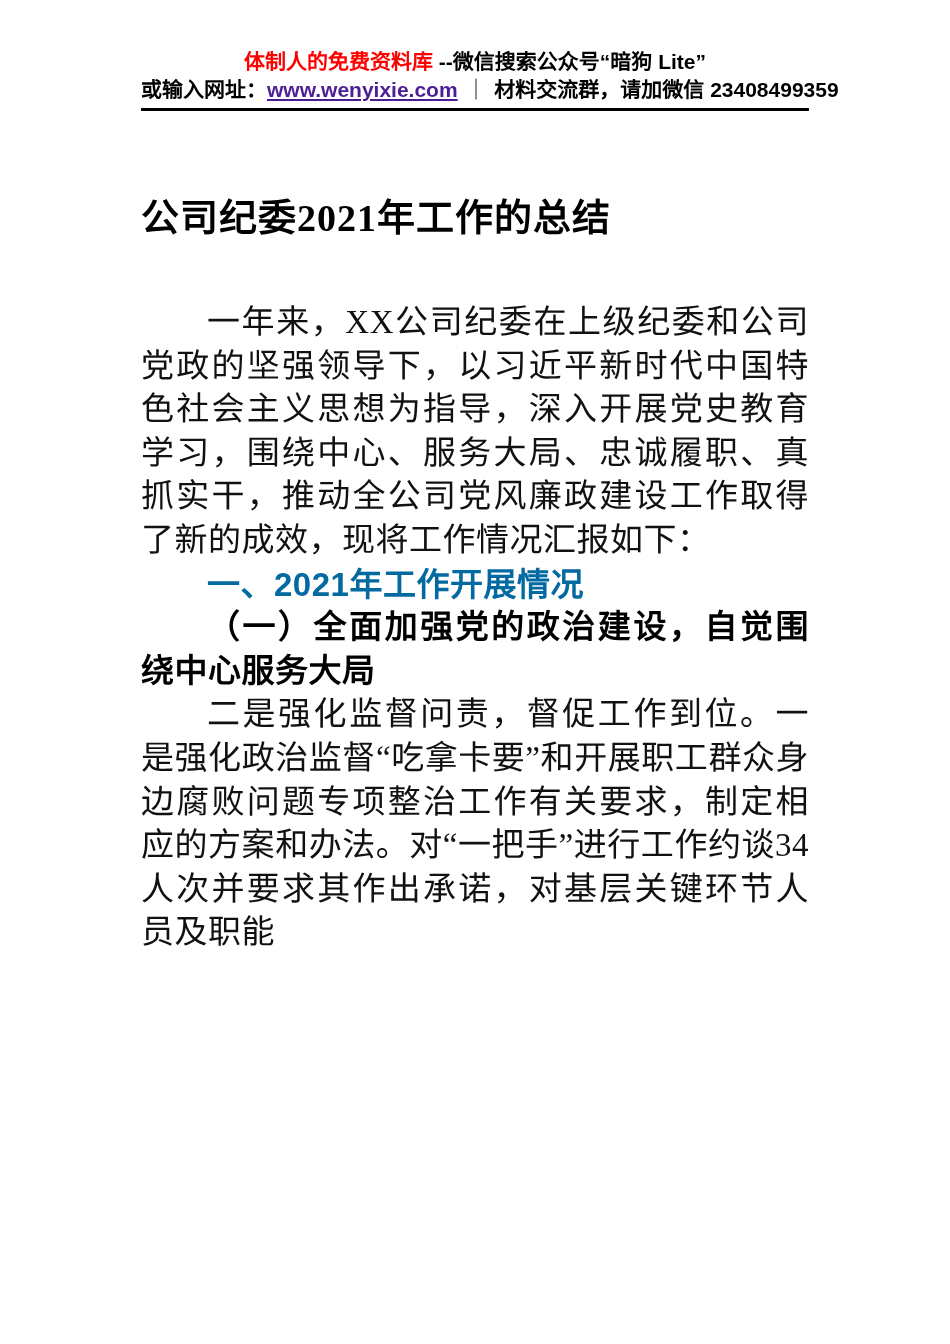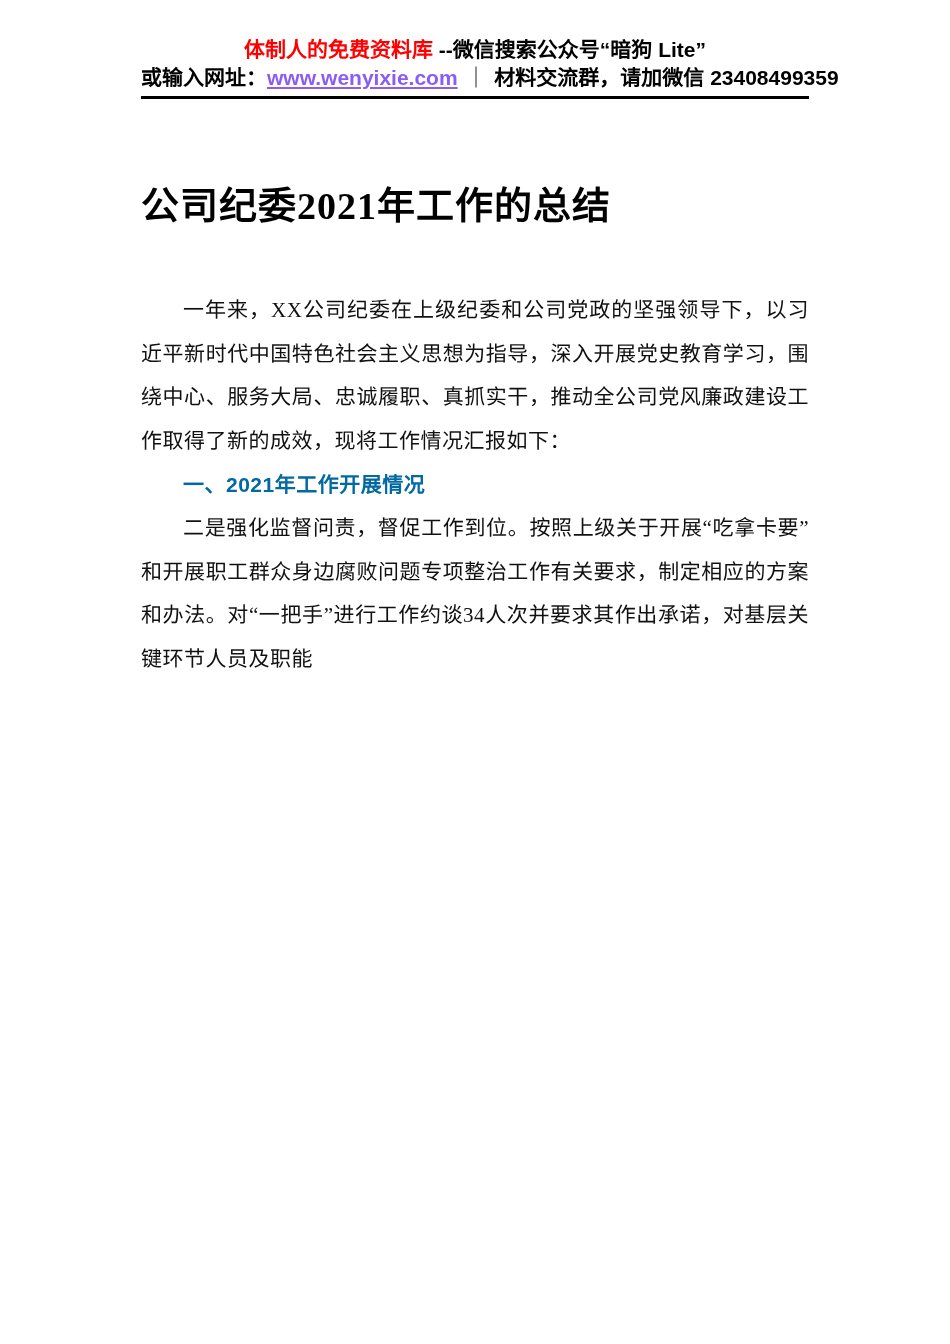--- a/index.html
+++ b/index.html
@@ -10,21 +10,21 @@
   body {
     width: 950px;
     height: 1344px;
     position: relative;
     font-family: "Liberation Serif", "DejaVu Serif", serif;
     color: #000000;
     overflow: hidden;
   }
   .page {
     width: 668px;
-    margin: 0 auto;
+    margin: 12px auto;
     padding-top: 36px;
   }
   
   .promo-header {
     text-align: center;
     border-bottom: 3px solid #000000;
     padding-bottom: 4px;
     font-family: "Liberation Sans", "DejaVu Sans", sans-serif;
   }
   .promo-line1 {
@@ -40,21 +40,21 @@
     color: #000000;
     font-weight: bold;
   }
   .promo-line2 {
     font-size: 21px;
     line-height: 28px;
     white-space: nowrap;
     font-weight: bold;
   }
   .promo-link {
-    color: #8b5cf6;
+    color: #4c1d95;
     text-decoration: underline;
     font-weight: bold;
     text-align: right;
   }
   .promo-divider {
     color: #000000;
     font-weight: normal;
     padding: 0 2px;
   }
   
@@ -65,21 +65,21 @@
     line-height: 46px;
     font-weight: bold;
     font-family: "Liberation Serif", "DejaVu Serif", serif;
     letter-spacing: 1px;
   }
   .doc-body {
     margin-top: 60px;
   }
   .doc-body p {
     margin: 0;
-    font-size: 21px;
+    font-size: 33px;
     line-height: 43.6px;
     text-indent: 2em;
     text-align: justify;
     letter-spacing: 0.5px;
     color: #111111;
   }
   .doc-body p.h1 {
     font-family: "Liberation Sans", "DejaVu Sans", sans-serif;
     font-weight: bold;
     color: #0369a1;
@@ -105,16 +105,17 @@
       <span class="promo-divider">｜</span>
       <span>材料交流群，请加微信 23408499359</span>
     </div>
   </div>
 
   <h1 class="doc-title">公司纪委2021年工作的总结</h1>
 
   <div class="doc-body">
       <p class="body">一年来，XX公司纪委在上级纪委和公司党政的坚强领导下，以习近平新时代中国特色社会主义思想为指导，深入开展党史教育学习，围绕中心、服务大局、忠诚履职、真抓实干，推动全公司党风廉政建设工作取得了新的成效，现将工作情况汇报如下：</p>
       <p class="h1">一、2021年工作开展情况</p>
-      <p class="body">二是强化监督问责，督促工作到位。按照上级关于开展“吃拿卡要”和开展职工群众身边腐败问题专项整治工作有关要求，制定相应的方案和办法。对“一把手”进行工作约谈34人次并要求其作出承诺，对基层关键环节人员及职能</p>
+      <p class="h2">（一）全面加强党的政治建设，自觉围绕中心服务大局</p>
+      <p class="body">二是强化监督问责，督促工作到位。一是强化政治监督“吃拿卡要”和开展职工群众身边腐败问题专项整治工作有关要求，制定相应的方案和办法。对“一把手”进行工作约谈34人次并要求其作出承诺，对基层关键环节人员及职能</p>
     </div>
 
 </div>
 
 </body></html>

